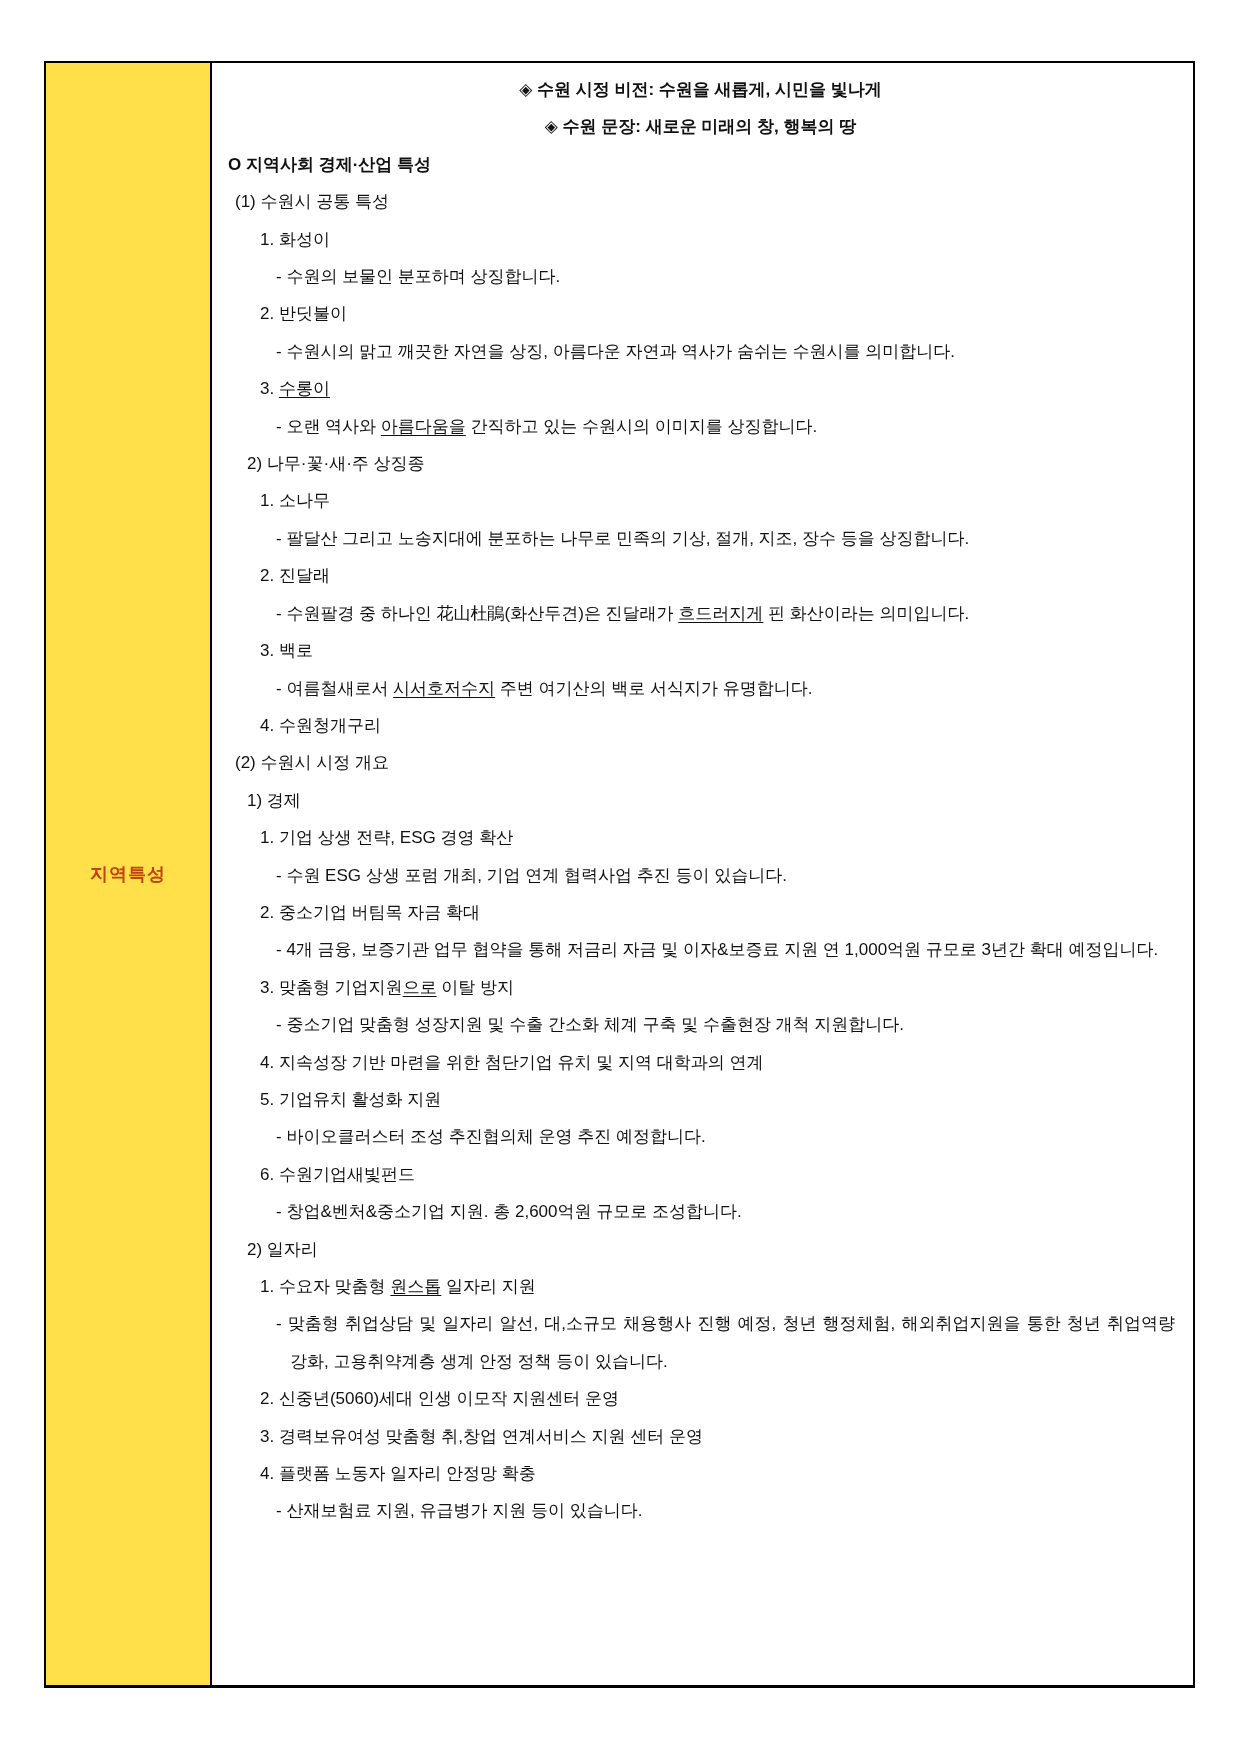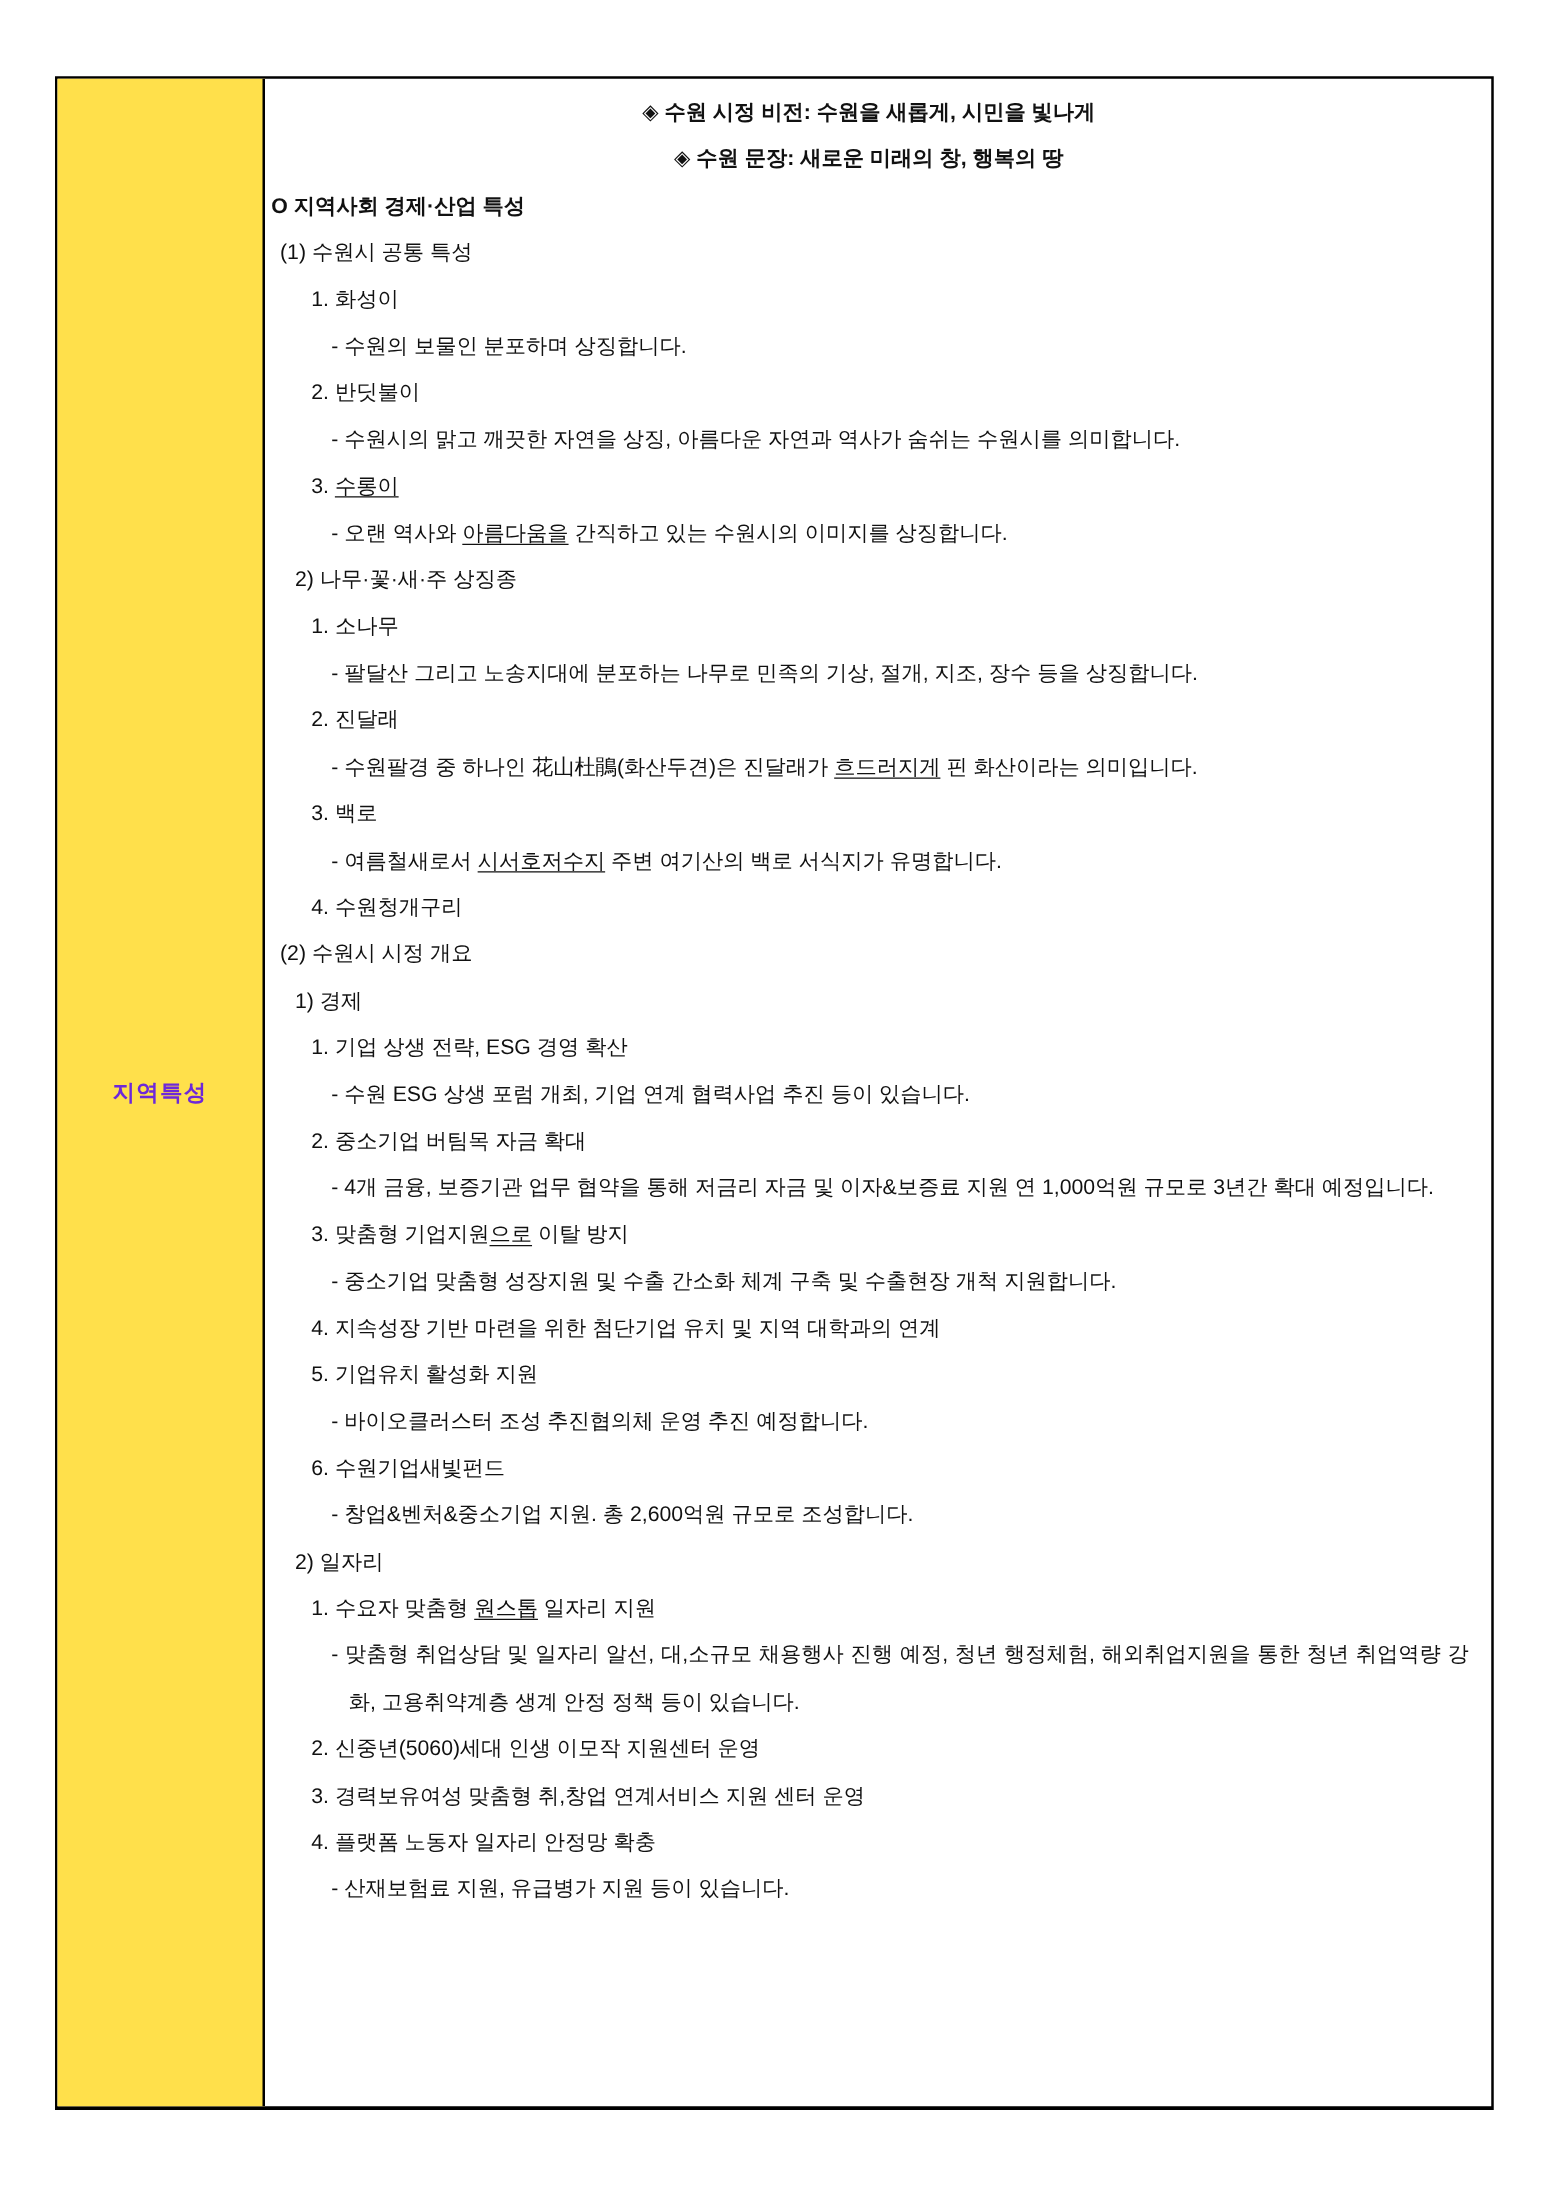--- a/index.html
+++ b/index.html
@@ -32,26 +32,26 @@
     flex: 0 0 164px;
     background: #FFE04B;
     border-right: 2px solid #000000;
     display: flex;
     align-items: center;
     justify-content: center;
   }
   .label-cell span {
     font-size: 18px;
     font-weight: bold;
-    color: #6d28d9;
+    color: #c2410c;
     letter-spacing: 1px;
   }
   .content-cell {
     flex: 1 1 auto;
-    padding: 8px 18px 0 3px;
+    padding: 8px 18px 0 14px;
     font-size: 17px;
     line-height: 37.4px;
     color: #111111;
     overflow: hidden;
     border-radius: 23px;
   }
   .ln { white-space: normal; }
   .center { text-align: center; }
   .bold { font-weight: bold; }
   .just { text-align: justify; }

